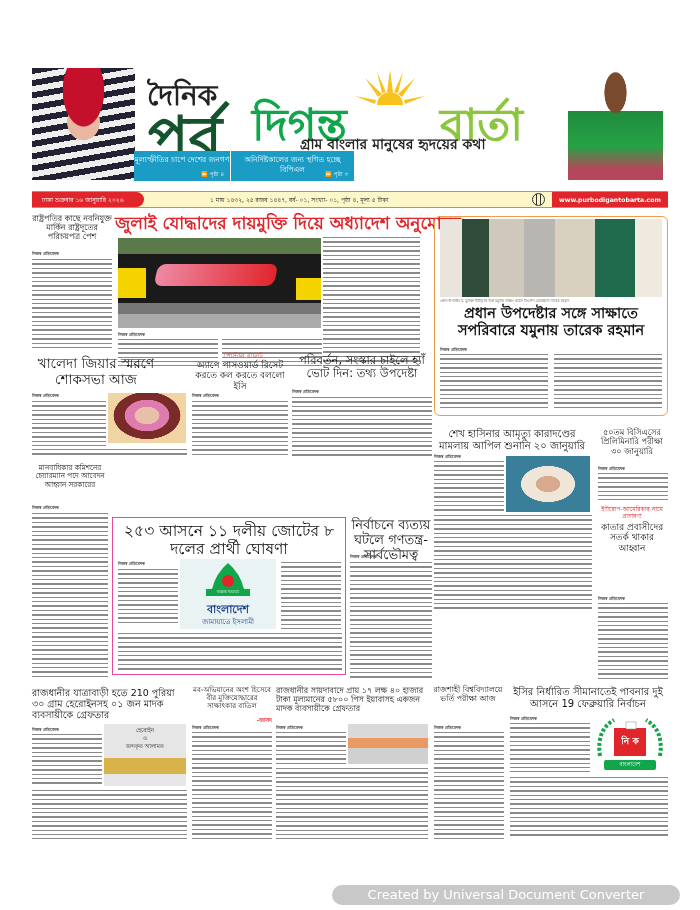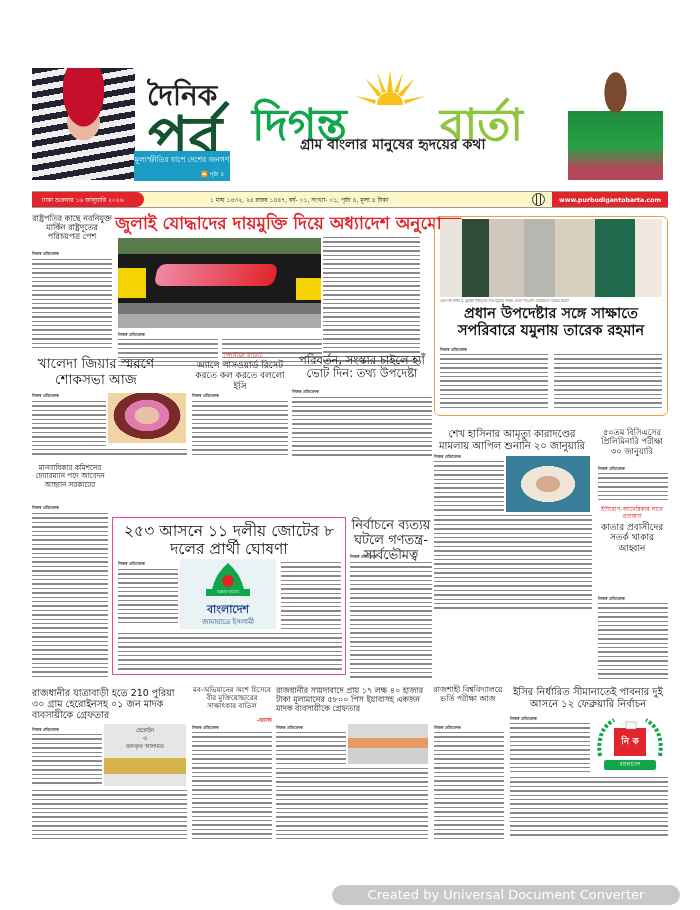--- a/index.html
+++ b/index.html
@@ -37,20 +37,24 @@
 </div>
 <div class="abs" style="left:440px;top:92px;font-size:44px;font-weight:bold;color:#8cc63f;">বার্তা</div>
 <div class="abs" style="left:300px;top:133px;font-size:14px;font-weight:bold;color:#222;">গ্রাম বাংলার মানুষের হৃদয়ের কথা</div>
 
 <div class="abs photo" style="left:568px;top:68px;width:95px;height:112px;background:radial-gradient(ellipse at 50% 22%,#7a4a2e 0 16%,transparent 17%),linear-gradient(#fff 0 38%,#1e8b3c 38%,#27a245 70%,#b5475a 90%);"></div>
 
 <div class="abs" style="left:134px;top:151px;width:434px;height:30px;display:flex;">
   <div class="teaser" style="position:relative;width:97px;">
     <div>মূল্যস্ফীতির চাপে দেশের জনগণ</div>
     <div class="pg">⏩ পৃষ্ঠা ৪</div>
+  </div>
+  <div class="teaser" style="position:relative;width:124px;">
+    <div>অনির্দিষ্টকালের জন্য স্থগিত হচ্ছে বিপিএল</div>
+    <div class="pg">⏩ পৃষ্ঠা ৩</div>
   </div>
 </div>
 
 <div class="abs" style="left:32px;top:191px;width:636px;height:17px;background:#fdf6c8;border-top:1px solid #999;border-bottom:1px solid #999;">
   <div class="abs" style="left:0;top:0;width:112px;height:15px;background:#e0252b;color:#fff;font-size:6px;line-height:15px;padding-left:10px;border-radius:0 10px 10px 0;">ঢাকা শুক্রবার ১৬ জানুয়ারি ২০২৬</div>
   <div class="abs" style="left:178px;top:0;font-size:6px;line-height:15px;color:#222;">১ মাঘ ১৪৩২, ২৫ রজব ১৪৪৭, বর্ষ- ০১, সংখ্যা- ০১, পৃষ্ঠা ৪, মূল্য ৫ টাকা</div>
   <div class="abs" style="left:500px;top:1px;width:13px;height:13px;border:1px solid #333;border-radius:50%;background:repeating-linear-gradient(90deg,transparent 0 3px,#333 3px 4px);"></div>
   <div class="abs" style="left:520px;top:0;width:116px;height:15px;background:#e0252b;color:#fff;font-size:6.2px;font-weight:bold;line-height:15px;text-align:center;">www.purbodigantobarta.com</div>
 </div>
 
@@ -151,21 +155,21 @@
 <div class="abs hl" style="left:276px;top:686px;width:150px;font-size:8px;text-align:left;">রাজধানীর সায়দাবাদে প্রায় ১৭ লক্ষ ৪০ হাজার টাকা মূল্যমানের ৫৮০০ পিস ইয়াবাসহ একজন মাদক ব্যবসায়ীকে গ্রেফতার</div>
 <div class="abs rep" style="left:276px;top:725px;">নিজস্ব প্রতিবেদক</div>
 <div class="abs txt lines" style="left:276px;top:731px;width:70px;height:54px;"></div>
 <div class="abs" style="left:348px;top:724px;width:80px;height:40px;background:linear-gradient(#d9d9d9 0 35%,#e89a62 35% 60%,#d0d0d0 60%);"></div>
 <div class="abs txt lines" style="left:276px;top:767px;width:152px;height:72px;"></div>
 
 <div class="abs hl" style="left:432px;top:686px;width:72px;font-size:7.8px;">রাজশাহী বিশ্ববিদ্যালয়ে ভর্তি পরীক্ষা আজ</div>
 <div class="abs rep" style="left:434px;top:725px;">নিজস্ব প্রতিবেদক</div>
 <div class="abs txt lines" style="left:434px;top:731px;width:70px;height:108px;"></div>
 
-<div class="abs hl" style="left:508px;top:686px;width:160px;font-size:10px;">ইসির নির্ধারিত সীমানাতেই পাবনার দুই আসনে ১২ ফেব্রুয়ারি নির্বাচন</div>
+<div class="abs hl" style="left:508px;top:686px;width:160px;font-size:10px;">ইসির নির্ধারিত সীমানাতেই পাবনার দুই আসনে 19 ফেব্রুয়ারি নির্বাচন</div>
 <div class="abs rep" style="left:510px;top:716px;">নিজস্ব প্রতিবেদক</div>
 <div class="abs txt lines" style="left:510px;top:722px;width:80px;height:50px;"></div>
 <div class="abs" style="left:592px;top:716px;width:76px;height:60px;">
   <svg width="76" height="60" viewBox="0 0 76 60">
     <path d="M8 40 Q4 14 22 4" stroke="#12a64b" stroke-width="4" fill="none" stroke-dasharray="3 2"></path>
     <path d="M68 40 Q72 14 54 4" stroke="#12a64b" stroke-width="4" fill="none" stroke-dasharray="3 2"></path>
     <rect x="22" y="12" width="32" height="28" fill="#e0252b"></rect>
     <rect x="34" y="6" width="10" height="7" fill="#fff" stroke="#888" stroke-width="0.5"></rect>
     <rect x="12" y="44" width="52" height="10" rx="2" fill="#12a64b"></rect>
   </svg>

